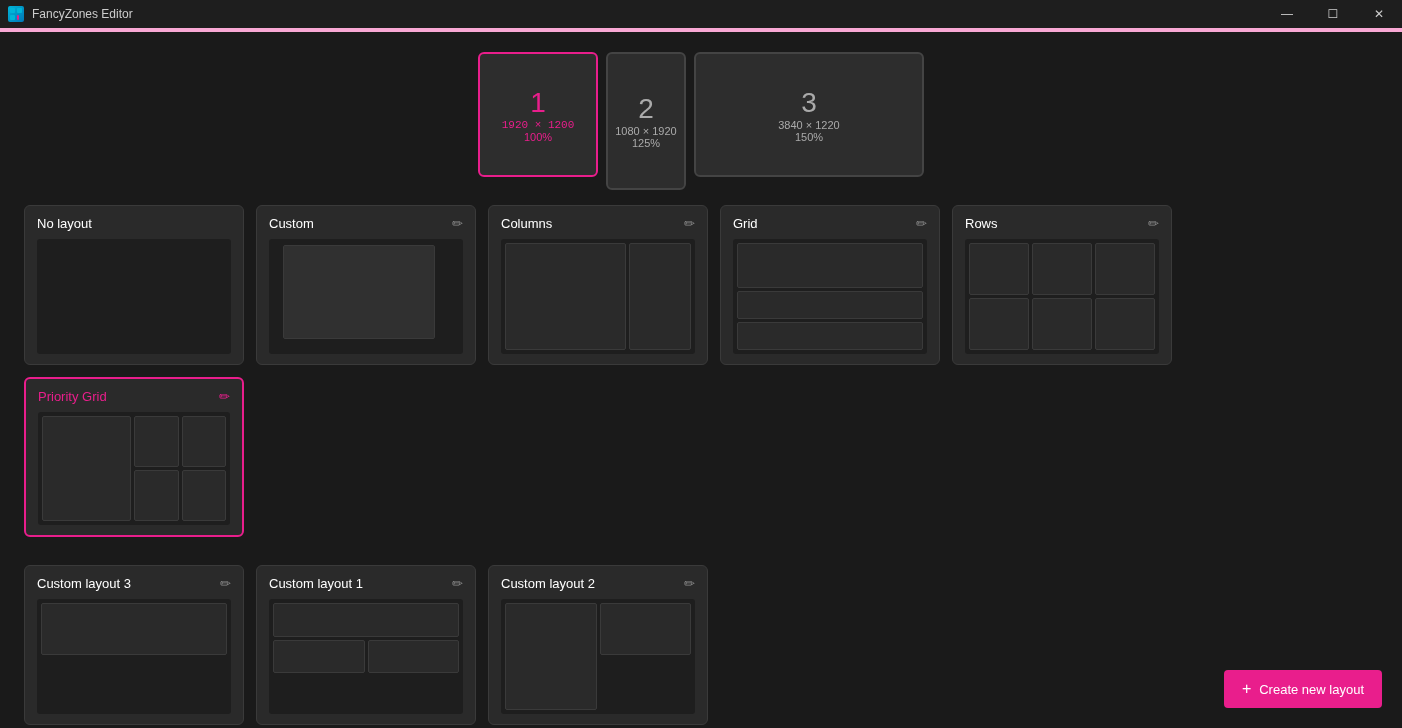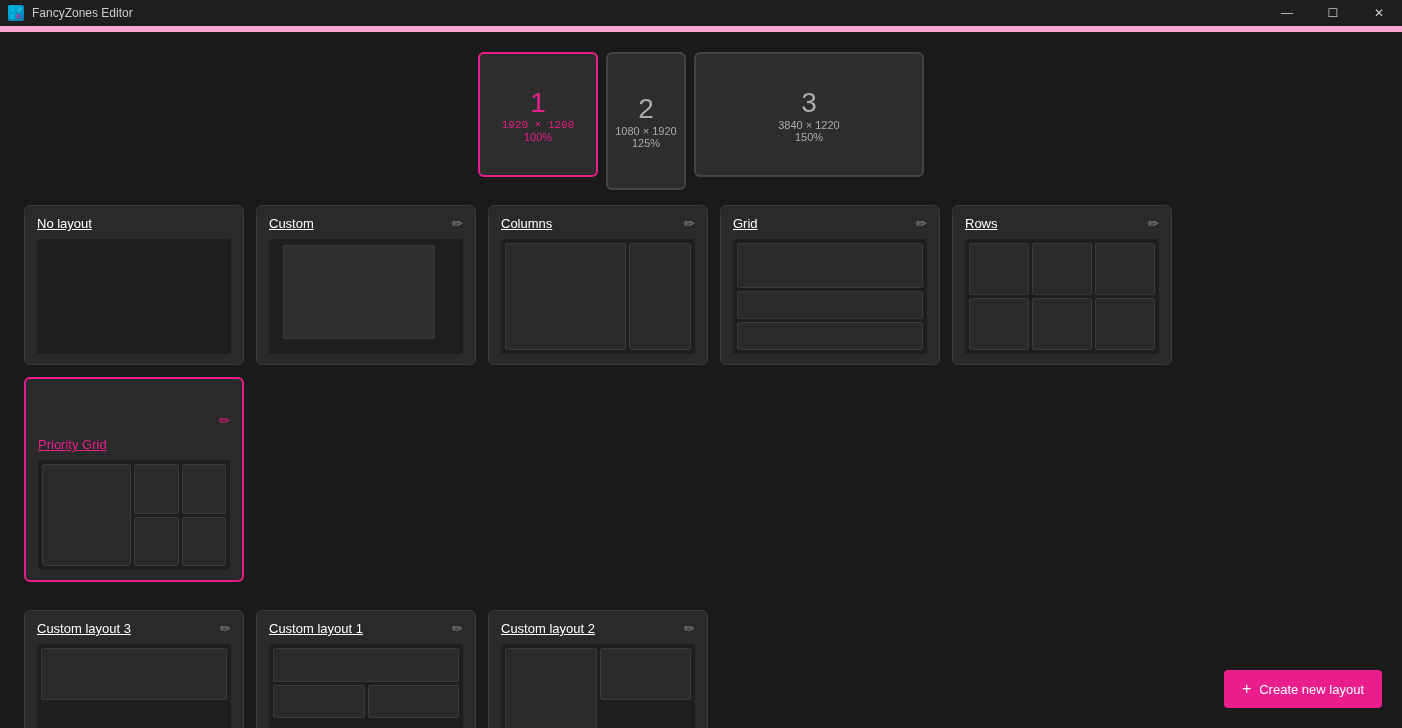--- a/index.html
+++ b/index.html
@@ -14,21 +14,21 @@
       position: relative;
     }
     
     .titlebar {
       background: #1e1e1e;
       height: 32px;
       display: flex;
       align-items: center;
       justify-content: space-between;
       padding: 0 0 0 8px;
-      border-bottom: 6px solid #f9a8d4;
+      border-bottom: 4px solid #f9a8d4;
     }
     .titlebar-left {
       display: flex;
       align-items: center;
       gap: 8px;
     }
     .titlebar-icon {
       width: 16px;
       height: 16px;
       background: linear-gradient(135deg, #00b4d8, #0077b6);
@@ -131,21 +131,20 @@
     .card-header {
       display: flex;
       justify-content: space-between;
       align-items: center;
       margin-bottom: 8px;
     }
     .card-title {
       font-size: 13px;
       font-weight: 400;
       color: #fff;
-      text-decoration: underline;
     }
     .edit-icon {
       color: #888;
       cursor: pointer;
       font-size: 13px;
     }
 
     
     .preview-area {
       flex: 1;
@@ -343,21 +342,21 @@
           <div class="preview-grid-cell"></div>
           <div class="preview-grid-cell"></div>
           <div class="preview-grid-cell"></div>
           <div class="preview-grid-cell"></div>
         </div>
       </div>
     </div>
 
     <div class="layout-card selected">
       <div class="card-header">
-        <span class="card-title" style="color:#e91e8c;margin-top:48px;">Priority Grid</span>
+        <span class="card-title" style="color:#e91e8c;">Priority Grid</span>
         <span class="edit-icon" style="color:#e91e8c;">✏</span>
       </div>
       <div class="preview-area" style="min-height:110px;">
         <div style="display:grid;grid-template-columns:2fr 1fr 1fr;grid-template-rows:1fr 1fr;gap:3px;padding:4px;height:100%;">
           <div style="grid-row:1/3;background:#2a2a2a;border:1px solid #3a3a3a;border-radius:2px;"></div>
           <div style="background:#2a2a2a;border:1px solid #3a3a3a;border-radius:2px;"></div>
           <div style="background:#2a2a2a;border:1px solid #3a3a3a;border-radius:2px;"></div>
           <div style="background:#2a2a2a;border:1px solid #3a3a3a;border-radius:2px;"></div>
           <div style="background:#2a2a2a;border:1px solid #3a3a3a;border-radius:2px;"></div>
         </div>

